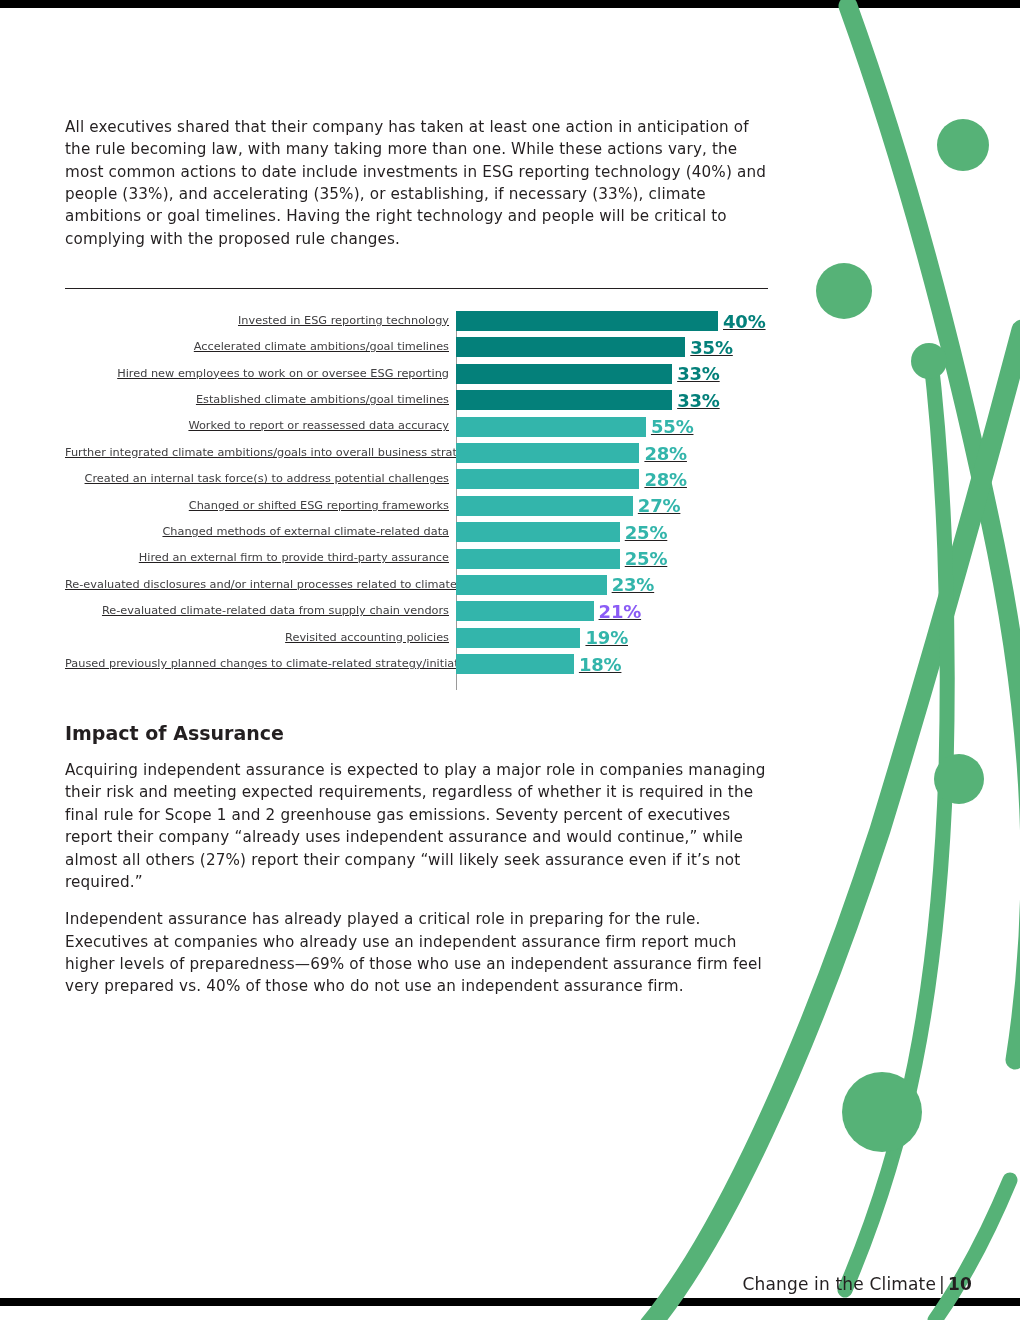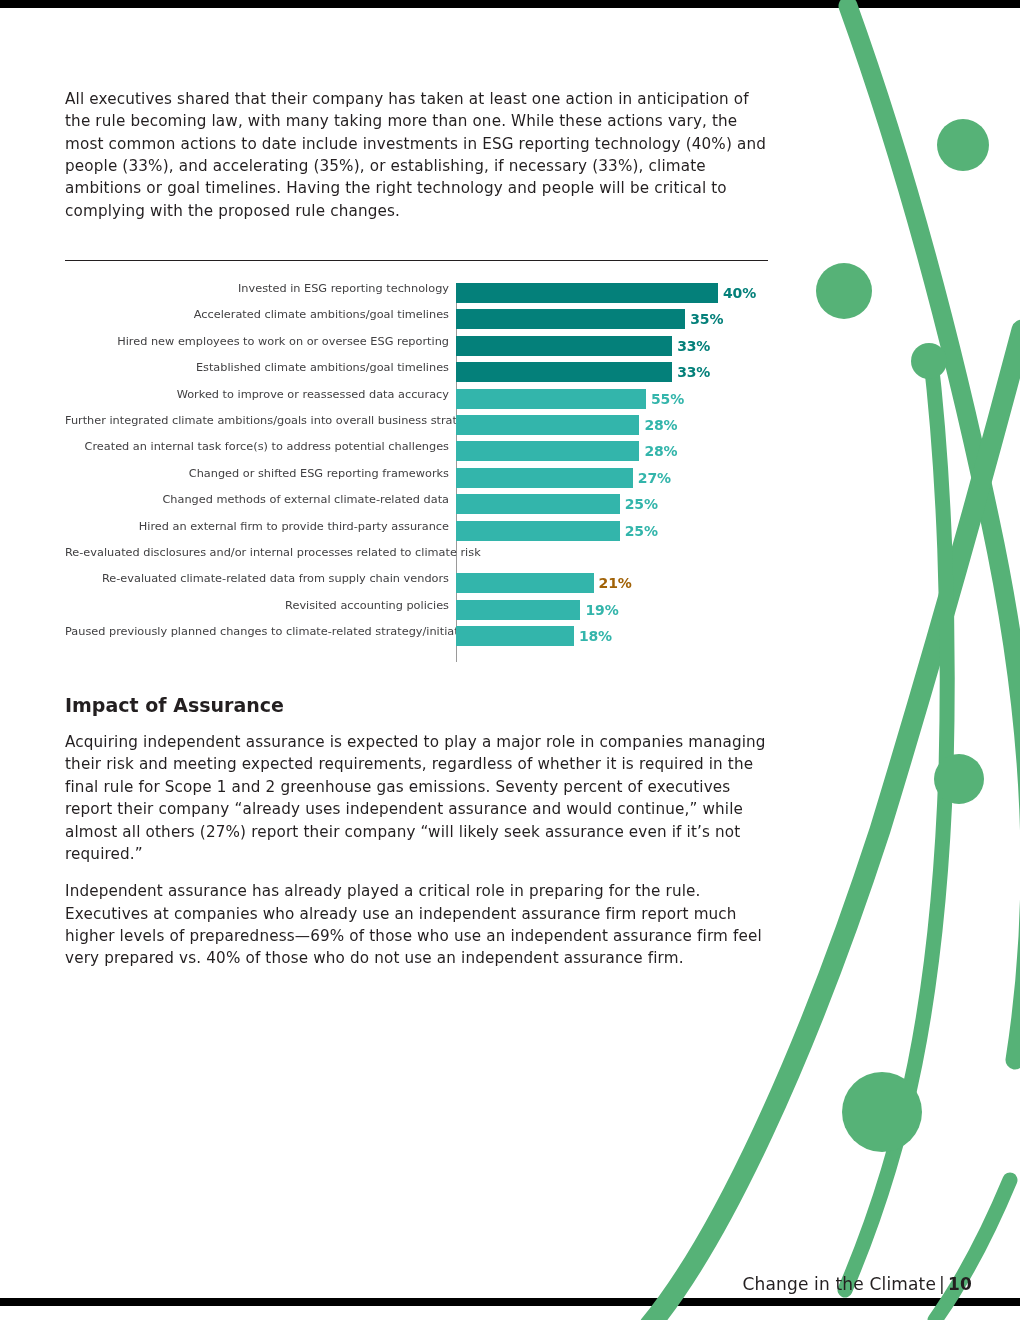--- a/index.html
+++ b/index.html
@@ -43,21 +43,21 @@
   
   #content {
     position: absolute;
     left: 65px;
     top: 0;
     width: 706px;
   }
 
   .intro {
     margin: 0;
-    padding-top: 88px;
+    padding-top: 116px;
     font-size: 15.2px;
     line-height: 1.47;
     color: #231f20;
     letter-spacing: 0.01em;
   }
 
   .divider {
     margin-top: 38px;
     border-top: 1.4px solid #231f20;
     width: 703px;
@@ -82,23 +82,25 @@
   .axis-line {
     position: absolute;
     left: 391px;
     top: 0;
     bottom: 0;
     width: 1.3px;
     background: #9a9a9a;
   }
   .bar-row {
     display: flex;
+    align-items: center;
     height: 20px;
     margin-bottom: 6.4px;
     position: relative;
+    text-decoration: underline;
   }
   .bar-row:last-child { margin-bottom: 0; }
   .bar-label {
     width: 391px;
     text-align: right;
     padding-right: 7px;
     box-sizing: border-box;
     font-size: 11.3px;
     color: #414042;
     line-height: 1.1;
@@ -108,21 +110,21 @@
     position: relative;
     flex: 1;
     height: 20px;
     display: flex;
     align-items: center;
   }
   .bar-fill {
     height: 20px;
   }
   .bar-value {
-    font-size: 14px;
+    font-size: 18px;
     font-weight: bold;
     margin-left: 5px;
     letter-spacing: -0.01em;
     white-space: nowrap;
   }
   .chart-baseline {
     position: absolute;
     left: 391px;
     width: 1.3px;
     height: 16px;
@@ -215,21 +217,21 @@
             </div>
           </div>
           <div class="bar-row">
             <div class="bar-label">Established climate ambitions/goal timelines</div>
             <div class="bar-track">
               <div class="bar-fill" style="width: 216.15px; background: rgb(4, 128, 122);"></div>
               <div class="bar-value" style="color: rgb(4, 128, 122);">33%</div>
             </div>
           </div>
           <div class="bar-row">
-            <div class="bar-label">Worked to improve or reassessed data accuracy</div>
+            <div class="bar-label">Worked to report or reassessed data accuracy</div>
             <div class="bar-track">
               <div class="bar-fill" style="width: 189.95px; background: rgb(51, 181, 171);"></div>
               <div class="bar-value" style="color: rgb(51, 181, 171);">55%</div>
             </div>
           </div>
           <div class="bar-row">
             <div class="bar-label">Further integrated climate ambitions/goals into overall business strategy</div>
             <div class="bar-track">
               <div class="bar-fill" style="width: 183.4px; background: rgb(51, 181, 171);"></div>
               <div class="bar-value" style="color: rgb(51, 181, 171);">28%</div>
@@ -258,26 +260,30 @@
           </div>
           <div class="bar-row">
             <div class="bar-label">Hired an external firm to provide third-party assurance</div>
             <div class="bar-track">
               <div class="bar-fill" style="width: 163.75px; background: rgb(51, 181, 171);"></div>
               <div class="bar-value" style="color: rgb(51, 181, 171);">25%</div>
             </div>
           </div>
           <div class="bar-row">
             <div class="bar-label">Re-evaluated disclosures and/or internal processes related to climate risk</div>
+            <div class="bar-track">
+              <div class="bar-fill" style="width: 150.65px; background: rgb(51, 181, 171);"></div>
+              <div class="bar-value" style="color: rgb(51, 181, 171);">23%</div>
+            </div>
           </div>
           <div class="bar-row">
             <div class="bar-label">Re-evaluated climate-related data from supply chain vendors</div>
             <div class="bar-track">
               <div class="bar-fill" style="width: 137.55px; background: rgb(51, 181, 171);"></div>
-              <div class="bar-value" style="color: #a16207;">21%</div>
+              <div class="bar-value" style="color: #8b5cf6;">21%</div>
             </div>
           </div>
           <div class="bar-row">
             <div class="bar-label">Revisited accounting policies</div>
             <div class="bar-track">
               <div class="bar-fill" style="width: 124.45px; background: rgb(51, 181, 171);"></div>
               <div class="bar-value" style="color: rgb(51, 181, 171);">19%</div>
             </div>
           </div>
           <div class="bar-row">

